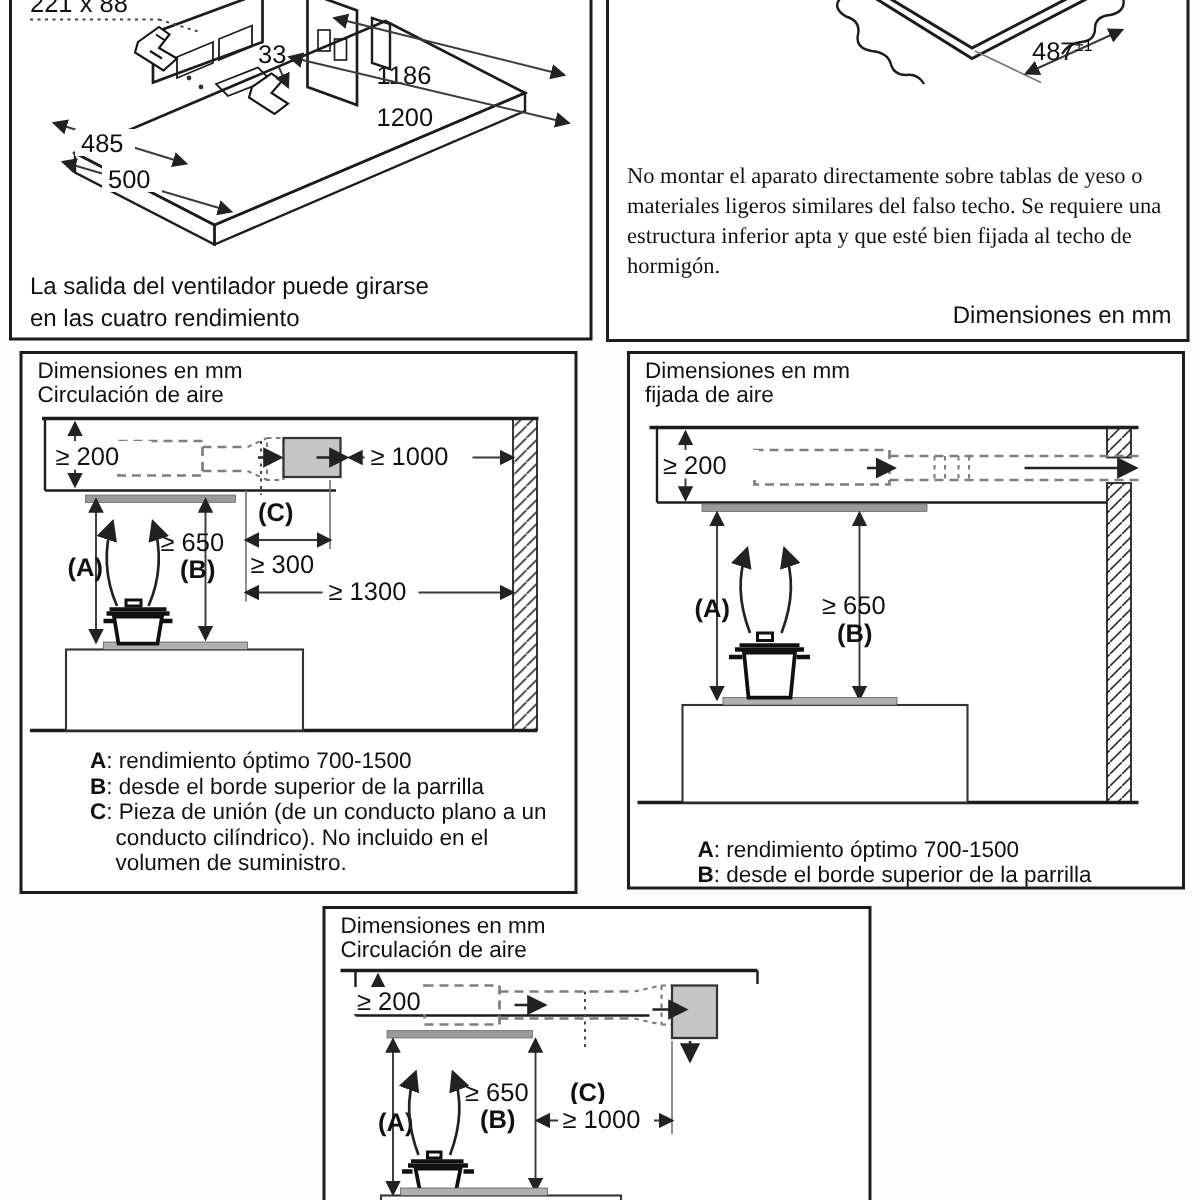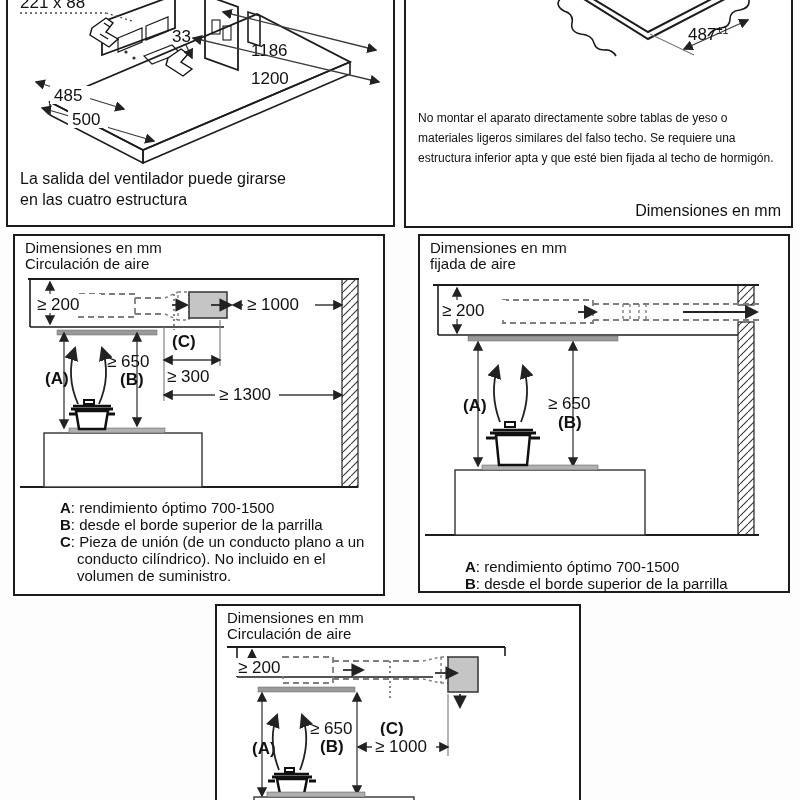--- a/index.html
+++ b/index.html
@@ -4,21 +4,21 @@
 <style>
   html,body{margin:0;padding:0;}
   body{width:800px;height:800px;position:relative;overflow:hidden;background:#fdfdfd;
        font-family:"Liberation Sans",sans-serif;color:#111;}
   .panel{position:absolute;background:#fff;border:2px solid #1c1c1c;}
   .panel svg{position:absolute;left:0;top:0;}
   .panel svg text{font-family:"Liberation Sans",sans-serif;font-size:17px;fill:#111;}
   .panel svg text.db{font-weight:bold;}
   .hdr{position:absolute;left:10px;top:4px;font-size:15px;line-height:16px;white-space:nowrap;}
   .caption{position:absolute;font-size:16px;line-height:21px;}
-  .note{position:absolute;font-size:12px;line-height:20px;}
+  .note{position:absolute;font-size:15px;line-height:20px;font-family:Liberation Serif, serif;}
   .units{position:absolute;font-size:16px;}
   .legend{position:absolute;font-size:15px;line-height:17px;}
   .legend .lg{padding-left:17px;text-indent:-17px;margin-left:35px;}
   .ln{stroke:#1c1c1c;fill:none;}
   .dim{stroke:#3b3b3b;stroke-width:1.3;fill:none;}
   .ext{stroke:#777;stroke-width:1.1;fill:none;}
   .dash{stroke:#7e7e7e;stroke-width:1.8;stroke-dasharray:6 4;fill:none;}
   .dash2{stroke:#7e7e7e;stroke-width:1.4;stroke-dasharray:3 3;fill:none;}
   .dotl{stroke:#444;stroke-width:1.3;stroke-dasharray:2 3;fill:none;}
   .pot{stroke:#101010;fill:#fff;}
@@ -76,23 +76,23 @@
 
       <line class="dim" x1="28" y1="122" x2="116" y2="149" marker-start="url(#ar1)" marker-end="url(#ar1)"></line>
       <rect x="42" y="126" width="40" height="18" fill="#fff"></rect>
       <text x="46" y="141">485</text>
 
       <line class="dim" x1="34" y1="148" x2="146" y2="181" marker-start="url(#ar1)" marker-end="url(#ar1)"></line>
       <rect x="60" y="150" width="40" height="18" fill="#fff"></rect>
       <text x="64" y="165">500</text>
     </g>
   </svg>
-  <div class="caption" style="left:12px;top:208px;">
+  <div class="caption" style="left:12px;top:221px;">
     <div>La salida del ventilador puede girarse</div>
-    <div>en las cuatro estructura</div>
+    <div>en las cuatro rendimiento</div>
   </div>
 </div>
 
 <div class="panel" style="left:404px;top:-42px;width:385px;height:266px;">
   <svg viewBox="0 0 385 266" width="385" height="266">
     <defs>
       <marker id="ar2" viewBox="0 0 10 10" refX="8.5" refY="5" markerWidth="8" markerHeight="8" orient="auto-start-reverse">
         <path d="M0,0 L10,5 L0,10 z" fill="#222"></path>
       </marker>
     </defs>

